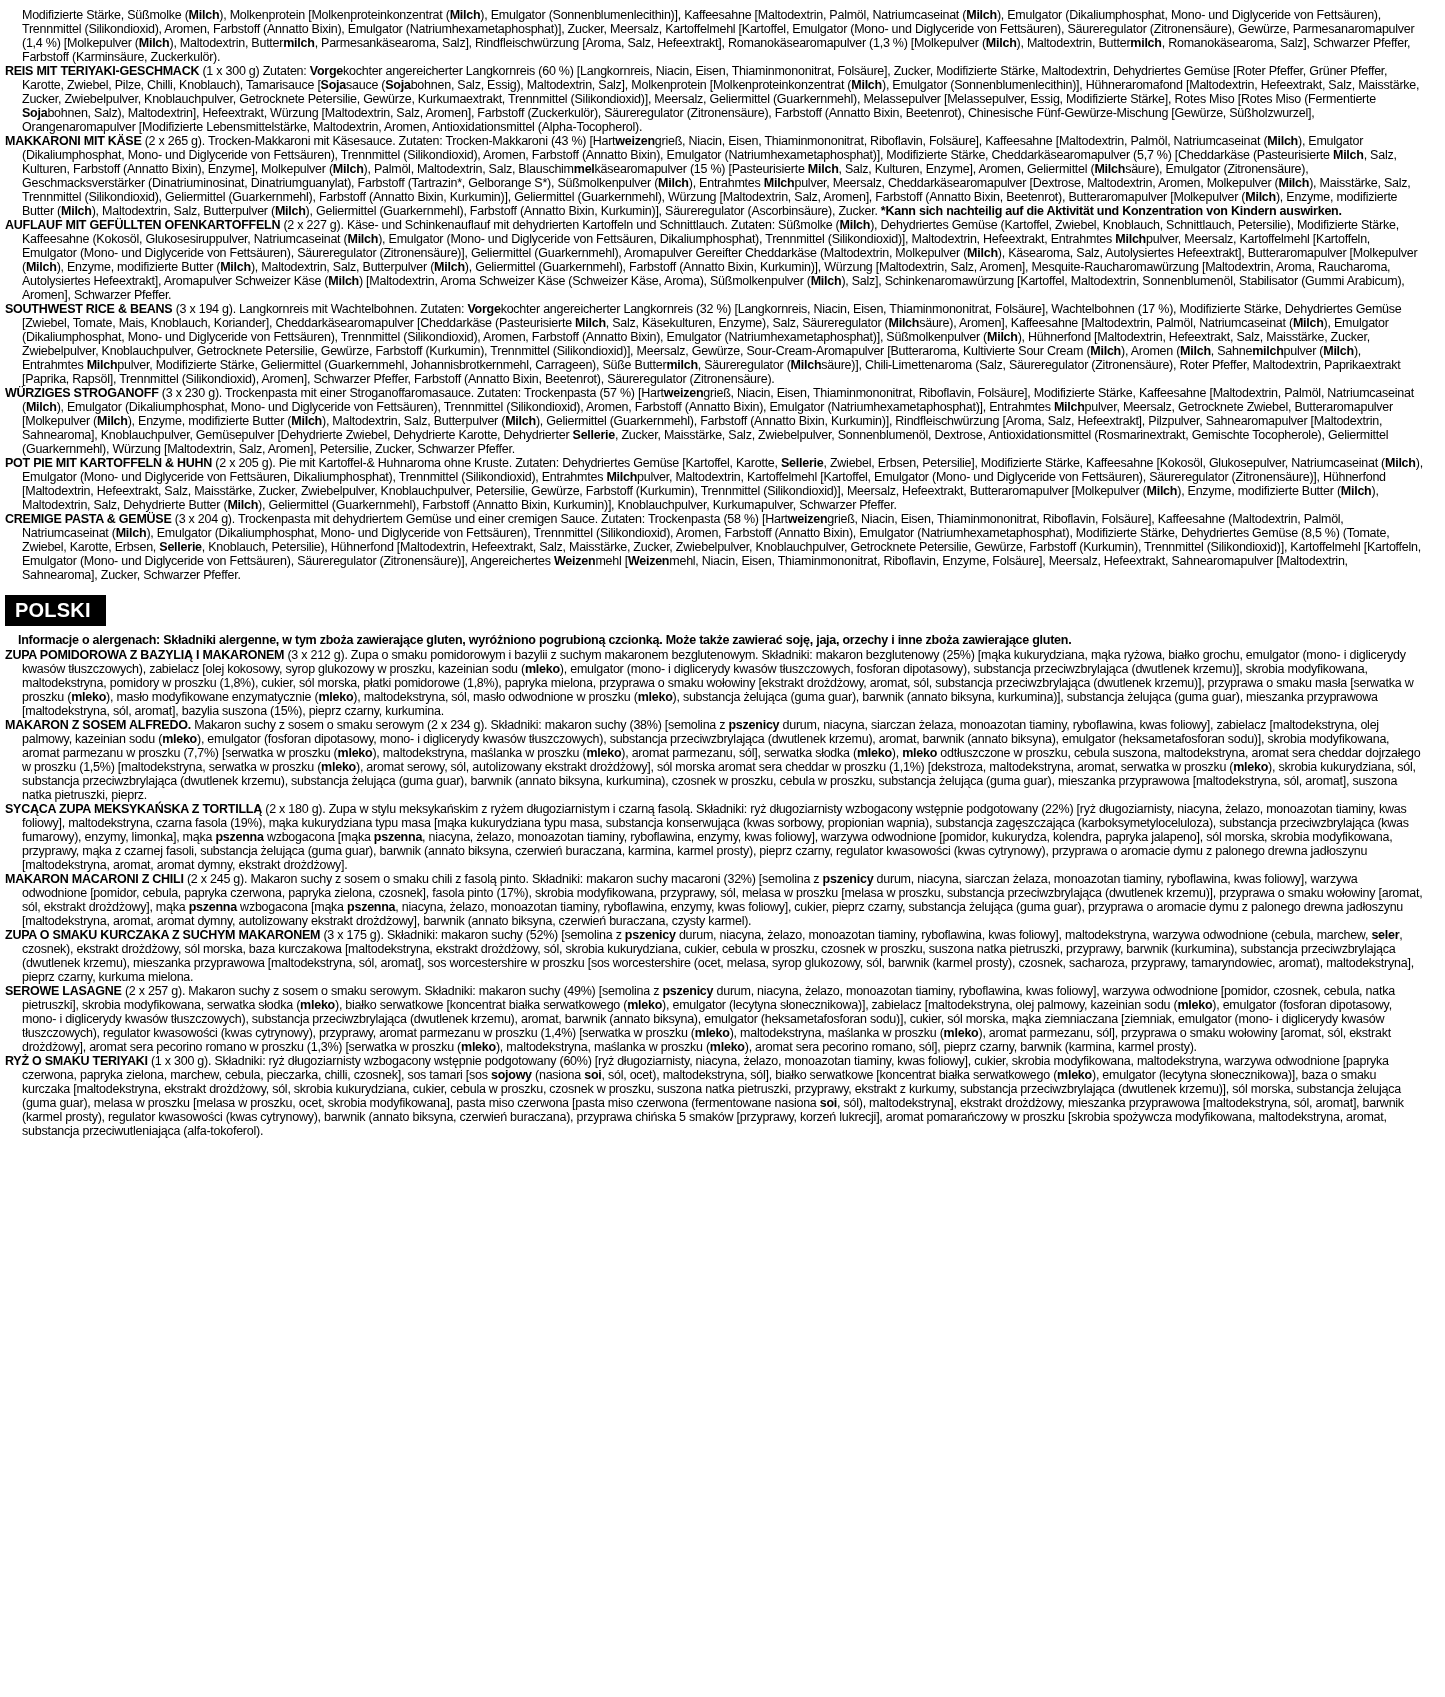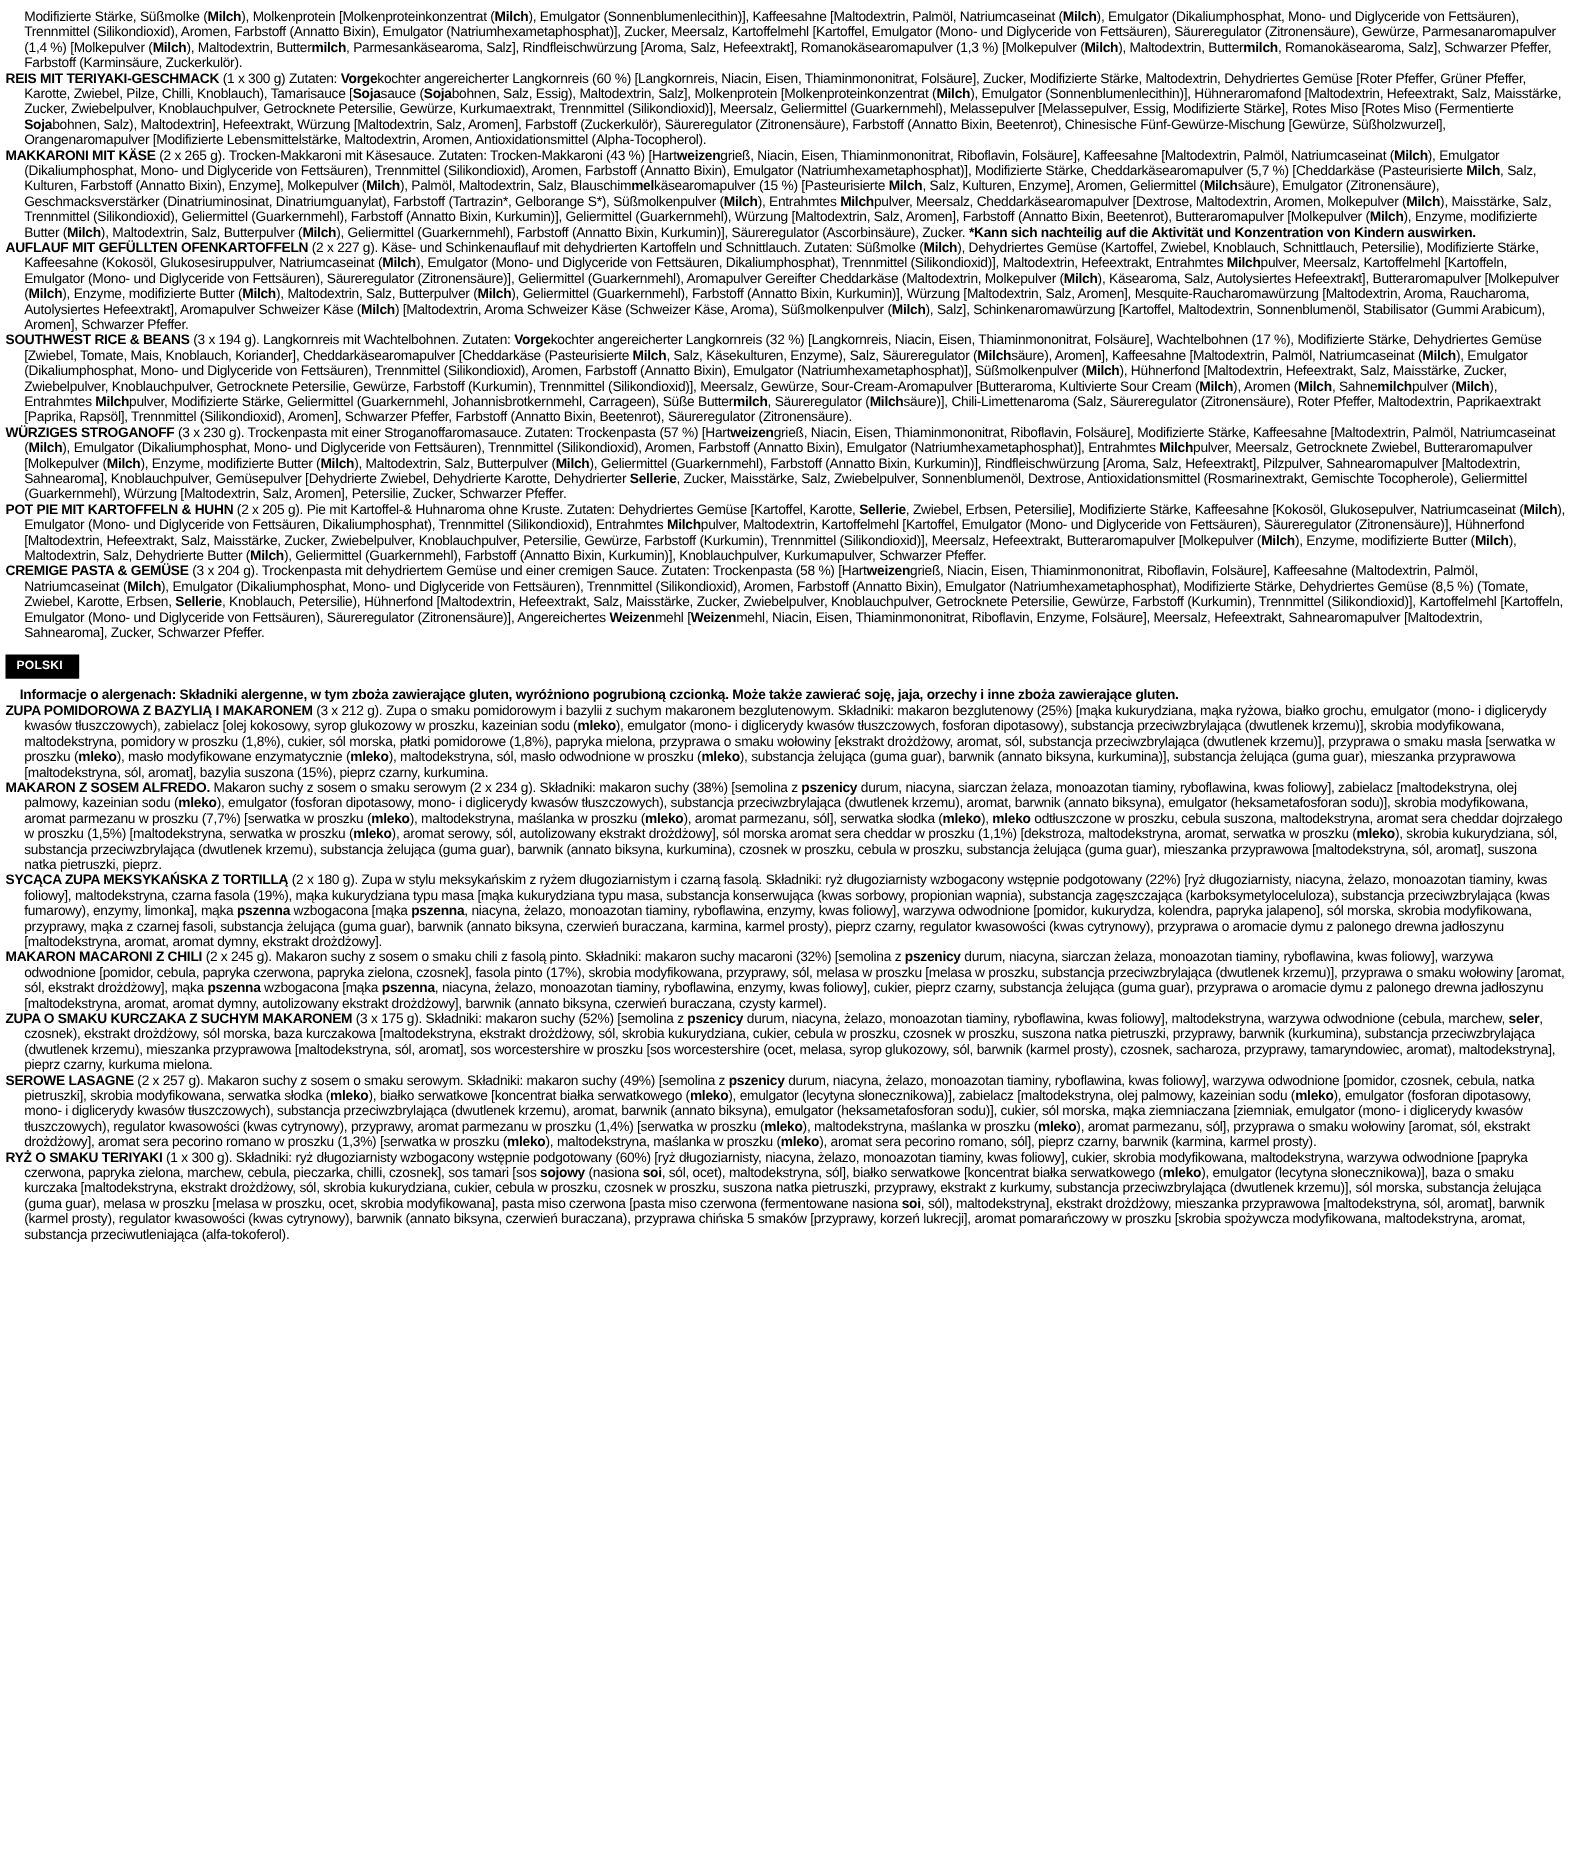--- a/index.html
+++ b/index.html
@@ -20,21 +20,21 @@
     margin: 0;
     padding-left: 17px;
     text-indent: -17px;
   }
   .para.cont { text-indent: 0; }
   .para b, .allergen b, .badge { font-weight: 700; }
   .badge {
     display: inline-block;
     background: #000000;
     color: #ffffff;
-    font-size: 11px;
+    font-size: 20px;
     line-height: 1;
     padding: 5px 15px 6px 10px;
     margin: 13px 0 7px 0;
     letter-spacing: 0.2px;
   }
   .allergen { margin: 0 0 0.5px 0; padding-left: 30px; text-indent: -17px; }
 </style>
 </head>
 <body>
 

